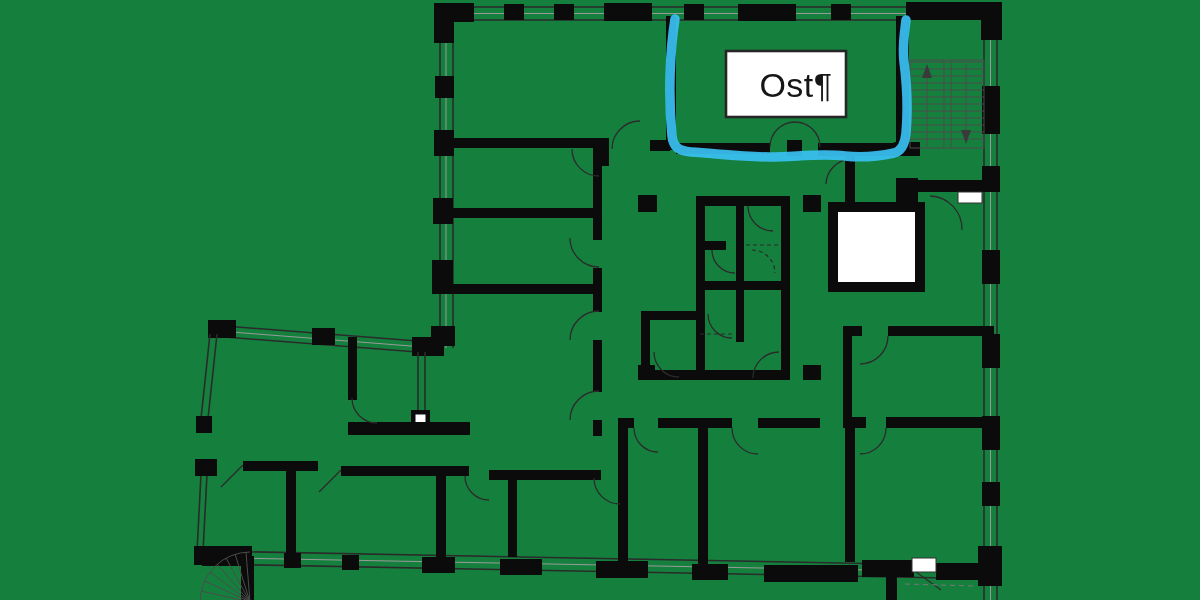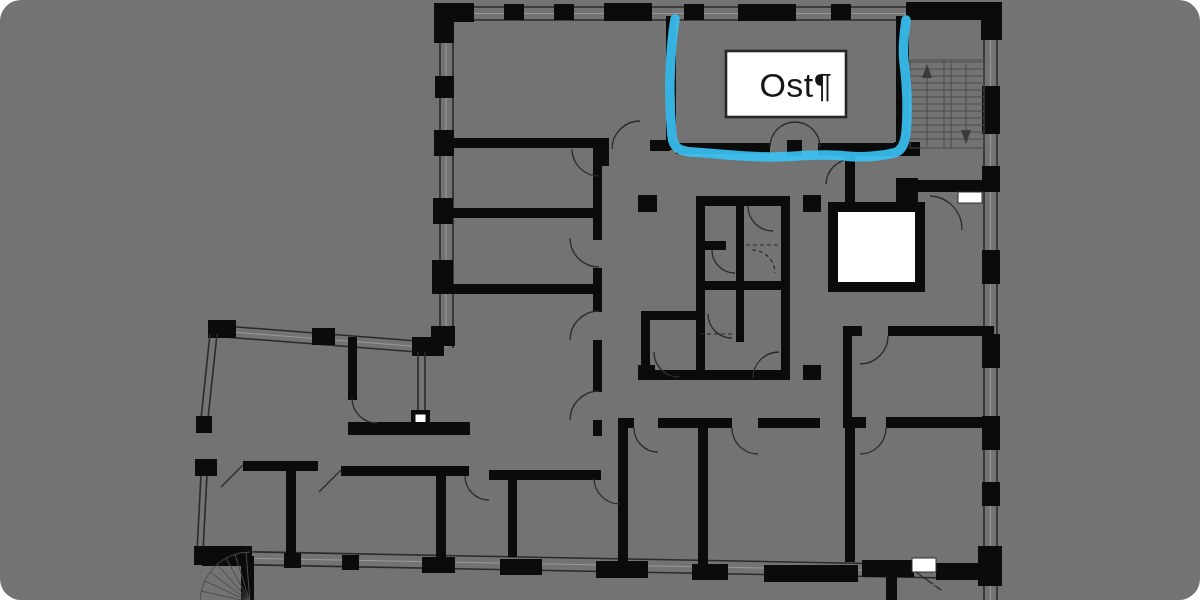--- a/index.html
+++ b/index.html
@@ -1,17 +1,17 @@
 <!DOCTYPE html>
 <html><head>
 <meta charset="utf-8">
 <style>
   html,body{margin:0;padding:0;background:#ffffff;}
-  .page{position:relative;width:1200px;height:600px;background:#737373;overflow:hidden;
-        font-family:"Liberation Sans", sans-serif;border-radius:21px;}
+  .page{position:relative;width:1200px;height:600px;background:#15803d;overflow:hidden;
+        font-family:"Liberation Sans", sans-serif;}
   svg{display:block}
   .w{fill:#0b0b0b;}                                  
   .band{stroke:#2a2a2a;stroke-width:1.6;fill:none;}  
   .bandmid{stroke:#9a9a9a;stroke-width:1;fill:none;} 
   .door{stroke:#2b2b2b;stroke-width:1.3;fill:none;}
   .doordash{stroke:#2b2b2b;stroke-width:1.2;fill:none;stroke-dasharray:4 3;}
   .tread{stroke:#4c4c4c;stroke-width:1;fill:none;}
   .thin{stroke:#4c4c4c;stroke-width:1;fill:none;}
   .dashfaint{stroke:#777;stroke-width:1;fill:none;stroke-dasharray:5 4;}
   .shaft{fill:#ffffff;stroke:#0b0b0b;stroke-width:10;}

